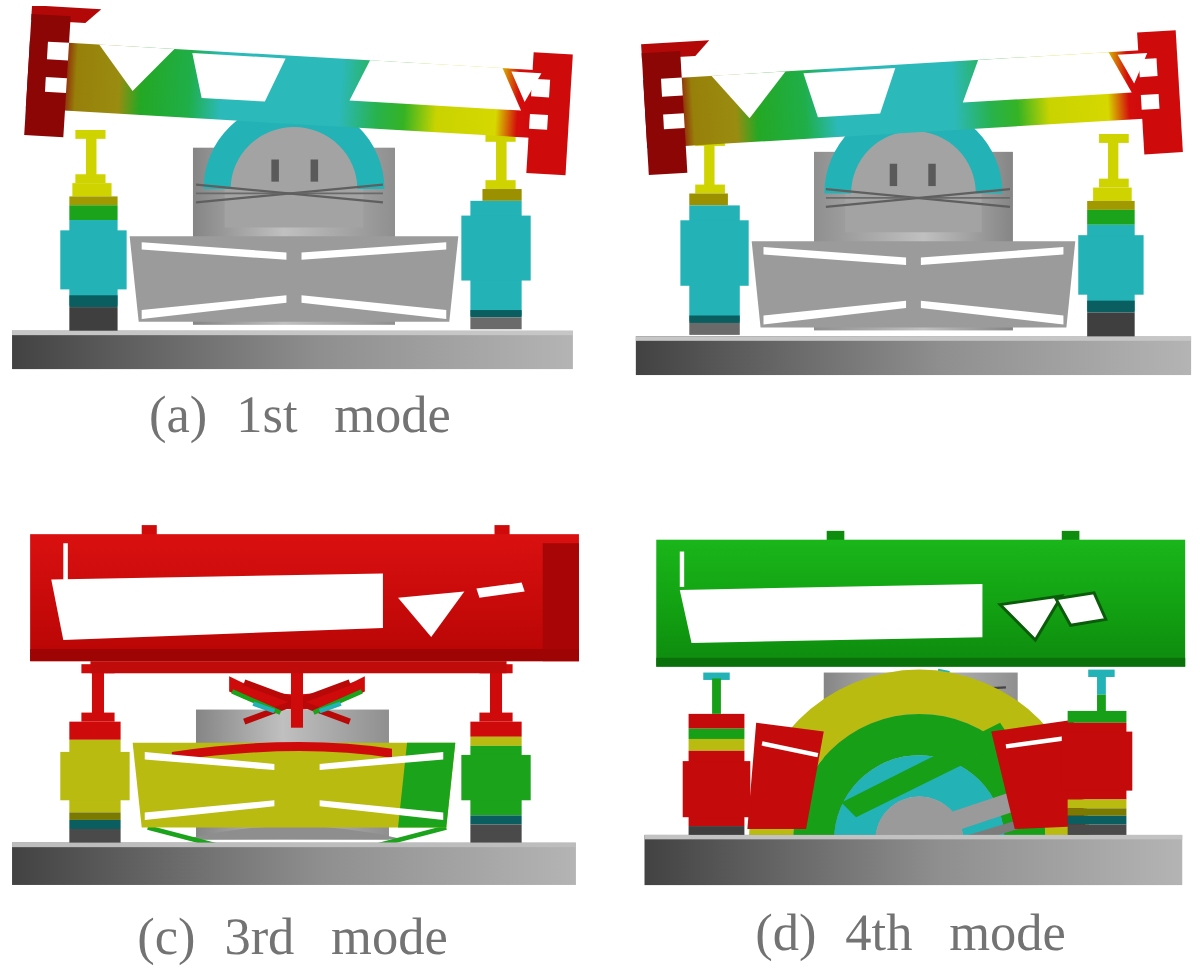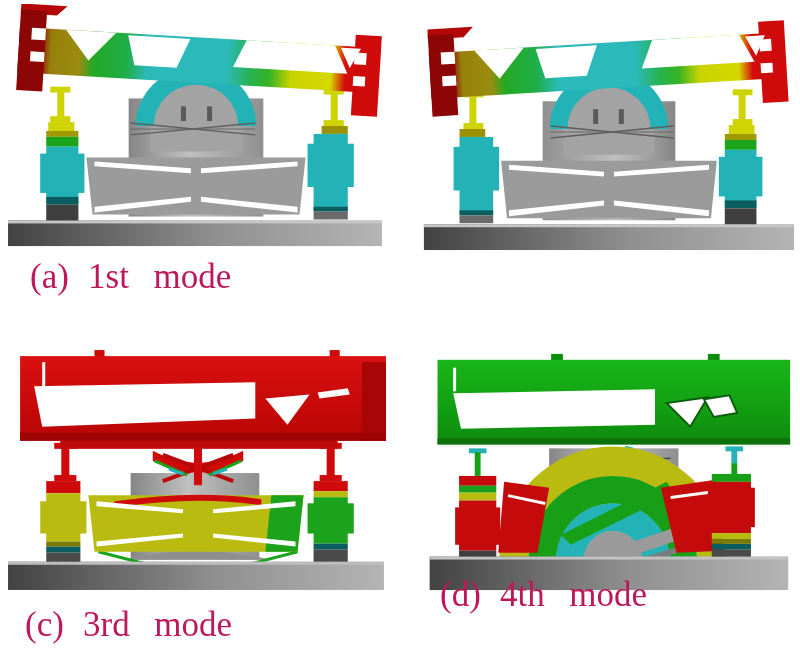--- a/index.html
+++ b/index.html
@@ -1,19 +1,19 @@
 <!DOCTYPE html>
 <html><head>
 <meta charset="utf-8">
 <style>
   html,body{margin:0;padding:0;background:#ffffff;}
   #page{position:relative;width:800px;height:649px;background:#ffffff;overflow:hidden;
         font-family:"Liberation Serif","DejaVu Serif",serif;}
   .panel-img{position:absolute;}
-  .caption{position:absolute;text-align:left;color:#be185d;font-size:35px;
+  .caption{position:absolute;text-align:center;color:#737373;font-size:35px;
            white-space:nowrap;line-height:1.1;}
   .cap-label{margin-right:0.55em;}
   .cap-title{word-spacing:0.45em;}
 </style>
 </head>
 <body>
 
 <div id="page">
 
   <svg class="panel-img" style="left:2px;top:4px;" width="392" height="246" viewBox="0 0 390 250" preserveAspectRatio="none">
@@ -246,17 +246,17 @@
 
   <div class="caption" style="left:30px;top:258px;width:340px;">
     <span class="cap-label">(a)</span><span class="cap-title">1st mode</span>
   </div>
 
 
   <div class="caption" style="left:25px;top:606px;width:340px;">
     <span class="cap-label">(c)</span><span class="cap-title">3rd mode</span>
   </div>
 
-  <div class="caption" style="left:440px;top:576px;width:334px;">
+  <div class="caption" style="left:440px;top:603px;width:334px;">
     <span class="cap-label">(d)</span><span class="cap-title">4th mode</span>
   </div>
 
 </div>
 
 </body></html>

